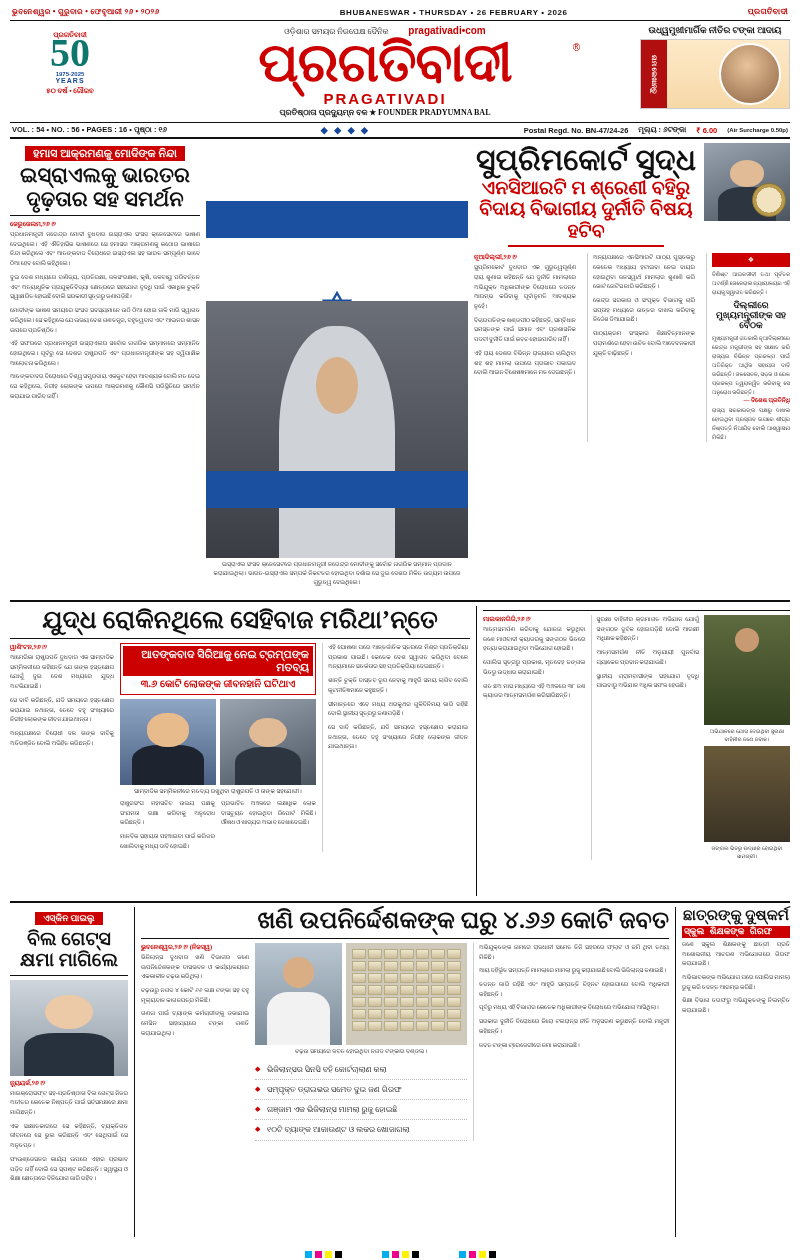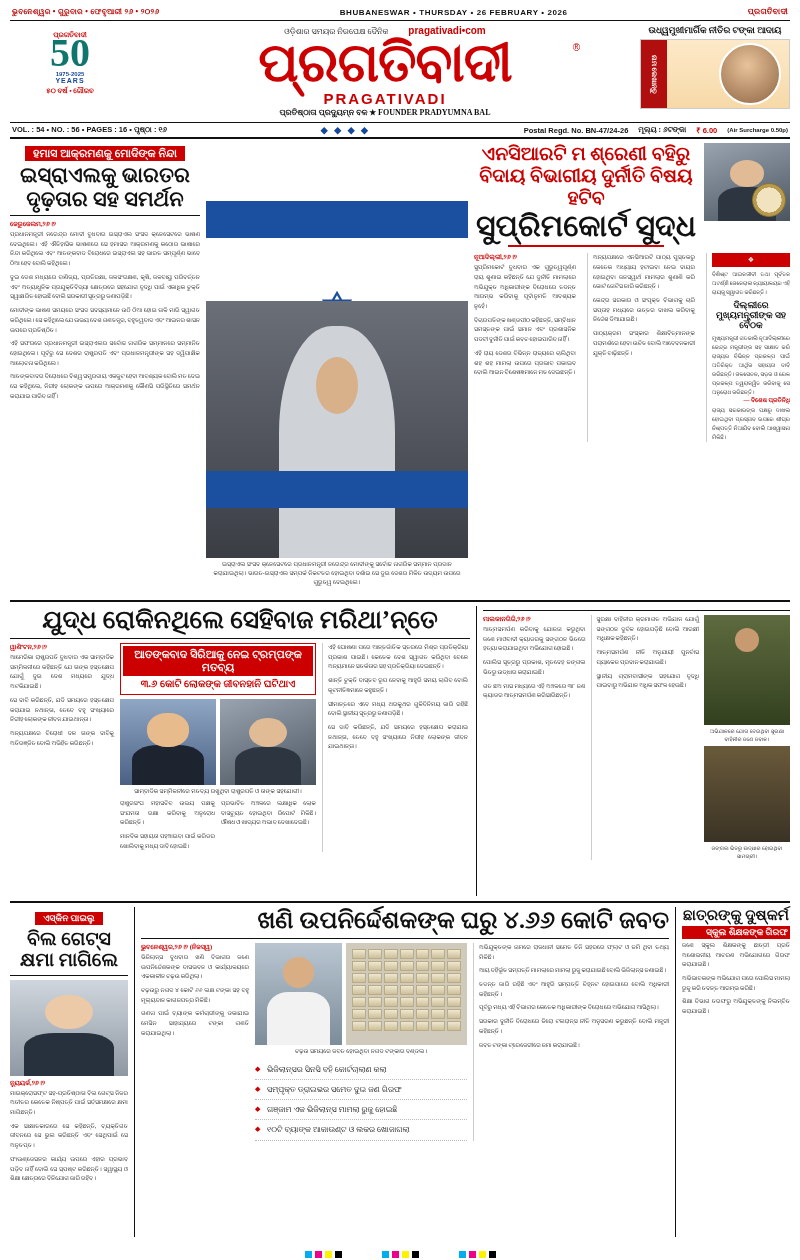--- a/index.html
+++ b/index.html
@@ -178,21 +178,21 @@
     border:1px solid #8a7232; position:absolute; right:4px; bottom:4px;
   }
 
   .bullets { font-size:8px; line-height:1.9; color:#111; font-family:"Liberation Serif", serif;}
   .bullets div { border-bottom:1px dotted #bbb; padding:2px 0 2px 12px; position:relative;}
   .bullets div:before {
     content:"\25C6"; color:#c00; font-size:7px; position:absolute; left:0; top:3px;
   }
 
   .boxed { border:1px solid #111; padding:3px; }
-  .redbar { background:#c00; color:#fff; font-size:11px; font-weight:bold; text-align:center; padding:2px 4px;}
+  .redbar { background:#c00; color:#fff; font-size:11px; font-weight:bold; text-align:right; padding:2px 4px;}
 
   .footer-dots { position:absolute; bottom:2px; left:0; right:0; display:flex; justify-content:center; gap:40px;}
   .cmyk { display:flex; gap:3px;}
   .cmyk i { width:7px;height:7px;display:block;}
   .cmyk i:nth-child(1){background:#00aeef;}
   .cmyk i:nth-child(2){background:#ec008c;}
   .cmyk i:nth-child(3){background:#fff200;}
   .cmyk i:nth-child(4){background:#000;}
   .centerline { text-align:center; }
 </style>
@@ -271,22 +271,22 @@
       <div class="photo ph-flag" style="height:415px;">
         <div class="star">✡</div>
         <div class="people"></div>
       </div>
       <div class="cap od">ଇସ୍ରାଏଲ ସଂସଦ କ୍ନେସେଟରେ ପ୍ରଧାନମନ୍ତ୍ରୀ ନରେନ୍ଦ୍ର ମୋଦୀଙ୍କୁ ସର୍ବୋଚ୍ଚ ନାଗରିକ ସମ୍ମାନ ପ୍ରଦାନ କରାଯାଇଥିଲା। ଭାରତ-ଇସ୍ରାଏଲ ସମ୍ପର୍କ ନିକଟତର ହୋଇଥିବା ଦର୍ଶାଇ ସେ ଦୁଇ ଦେଶର ମିଳିତ ଉଦ୍ୟମ ଉପରେ ଗୁରୁତ୍ୱ ଦେଇଥିଲେ।</div>
     </div>
 
     <div style="width:calc(100% - 190px - 262px - 12px);">
       <div style="display:flex;gap:6px;">
         <div style="flex:1;">
+          <div class="headline h-big od">ସୁପ୍ରିମକୋର୍ଟ ସୁଦ୍ଧ</div>
           <div class="headline h-red od">ଏନସିଆରଟି ମ ଶ୍ରେଣୀ ବହିରୁ ବିଦାୟ ବିଭାଗୀୟ ଦୁର୍ନୀତି ବିଷୟ ହଟିବ</div>
-          <div class="headline h-big od">ସୁପ୍ରିମକୋର୍ଟ ସୁଦ୍ଧ</div>
           <div class="rule-red"></div>
         </div>
         <div style="width:86px;">
           <div class="photo ph-portrait" style="height:78px;position:relative;">
             <div class="seal"></div>
           </div>
         </div>
       </div>
 
       <div style="display:flex;gap:6px;margin-top:3px;">
@@ -492,21 +492,21 @@
             <p>ପୂର୍ବରୁ ମଧ୍ୟ ଏହି ବିଭାଗର କେତେକ ଅଧିକାରୀଙ୍କ ବିରୋଧରେ ଅଭିଯୋଗ ଆସିଥିଲା।</p>
             <p>ସରକାର ଦୁର୍ନୀତି ବିରୋଧରେ ଜିରୋ ଟଲରାନ୍ସ ନୀତି ଅନୁସରଣ କରୁଛନ୍ତି ବୋଲି ମନ୍ତ୍ରୀ କହିଛନ୍ତି।</p>
             <p>ଜବତ ଟଙ୍କା ଟ୍ରେଜେରୀରେ ଜମା କରାଯାଇଛି।</p>
           </div>
         </div>
       </div>
     </div>
 
     <div style="width:108px;">
       <div class="headline od" style="font-size:15px;text-align:center;">ଛାତ୍ରଙ୍କୁ ଦୁଷ୍କର୍ମ</div>
-      <div style="background:#c00;color:#fff;font-size:9px;text-align:right;font-weight:bold;padding:1px 2px;margin:2px 0;" class="od">ସ୍କୁଲ ଶିକ୍ଷକଙ୍କ ଗିରଫ</div>
+      <div style="background:#c00;color:#fff;font-size:9px;text-align:left;font-weight:bold;padding:1px 2px;margin:2px 0;font-family:Liberation Mono, monospace;" class="od">ସ୍କୁଲ ଶିକ୍ଷକଙ୍କ ଗିରଫ</div>
       <div class="body-txt od">
         <p>ଜଣେ ସ୍କୁଲ ଶିକ୍ଷକଙ୍କୁ ଛାତ୍ରୀ ପ୍ରତି ଅଶୋଭନୀୟ ଆଚରଣ ଅଭିଯୋଗରେ ଗିରଫ କରାଯାଇଛି।</p>
         <p>ଅଭିଭାବକଙ୍କ ଅଭିଯୋଗ ପରେ ପୋଲିସ ମାମଲା ରୁଜୁ କରି ତଦନ୍ତ ଆରମ୍ଭ କରିଛି।</p>
         <p>ଶିକ୍ଷା ବିଭାଗ ତରଫରୁ ଅଭିଯୁକ୍ତଙ୍କୁ ନିଲମ୍ବିତ କରାଯାଇଛି।</p>
       </div>
     </div>
   </div>
 
   <div class="footer-dots">
     <div class="cmyk">

